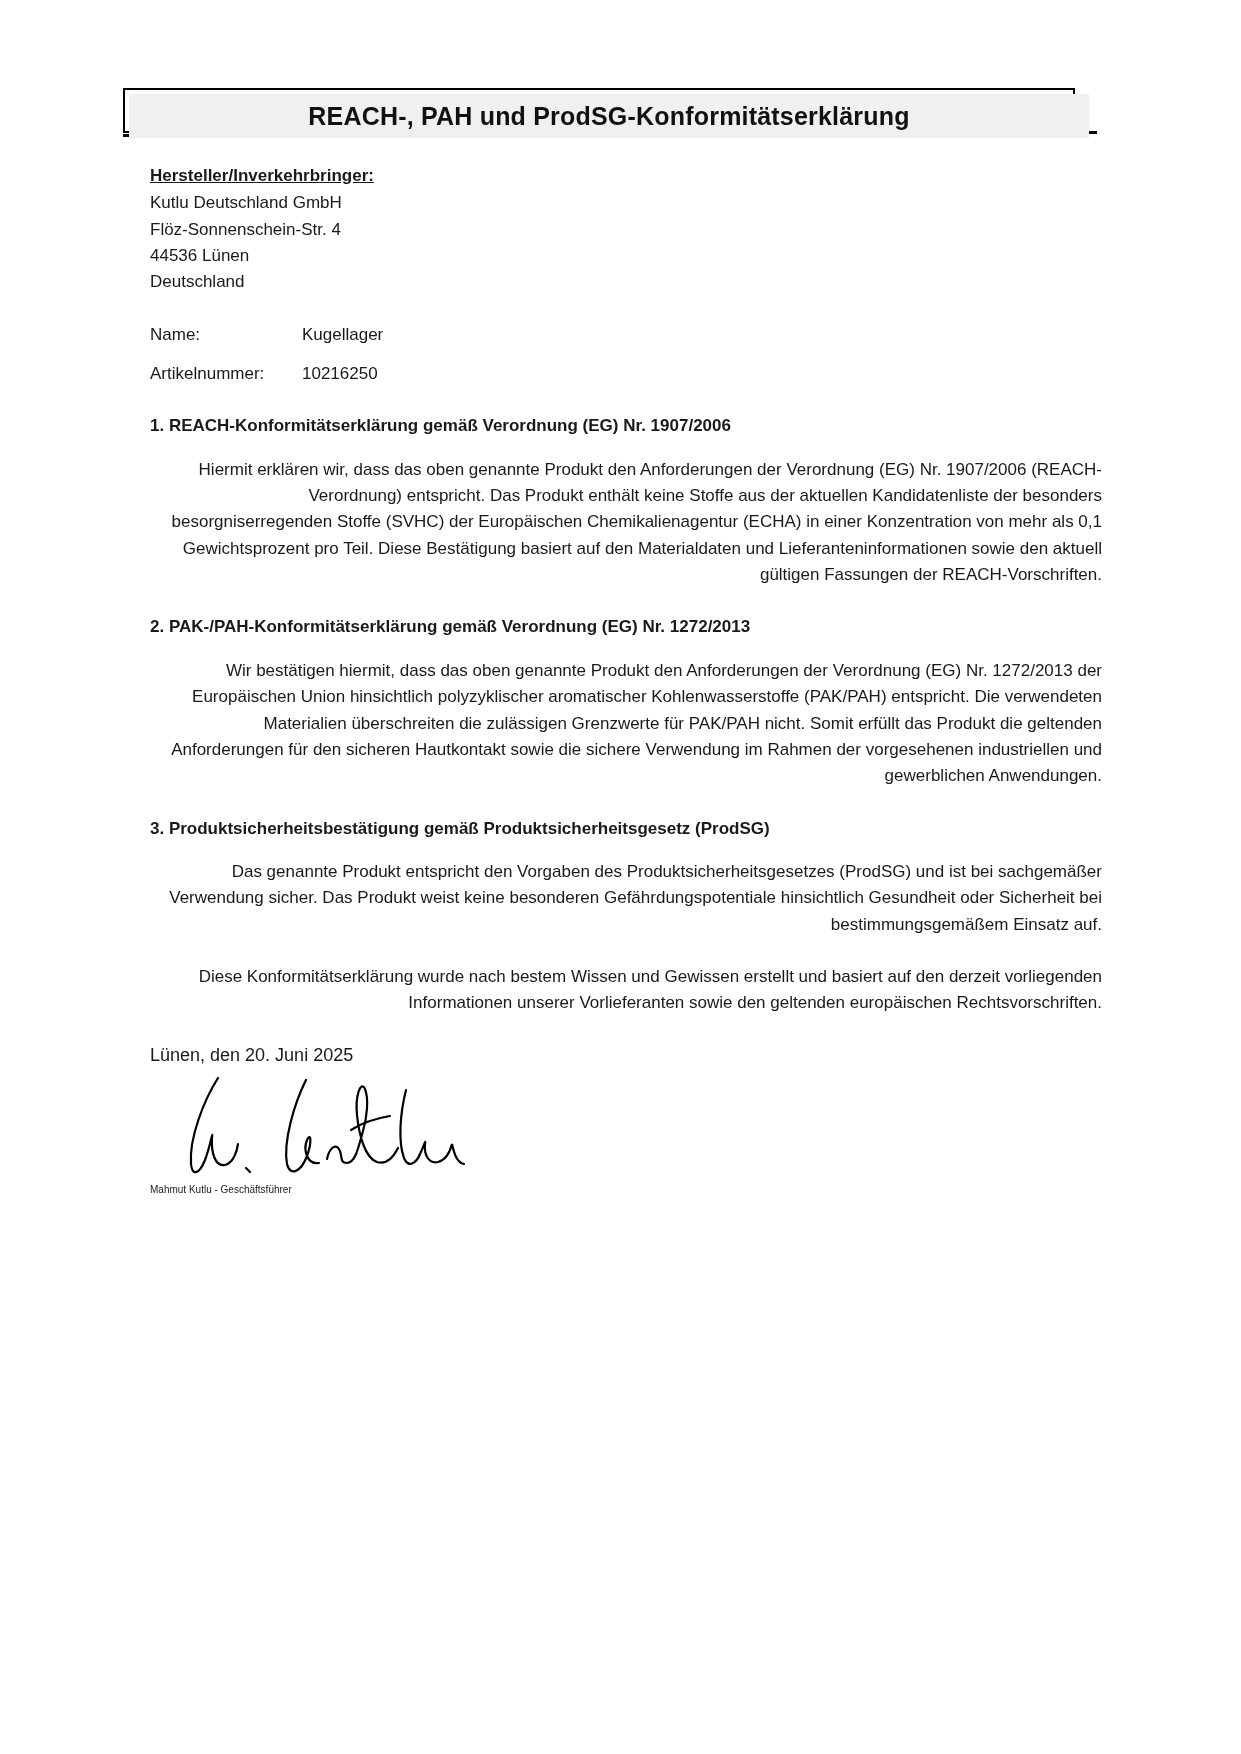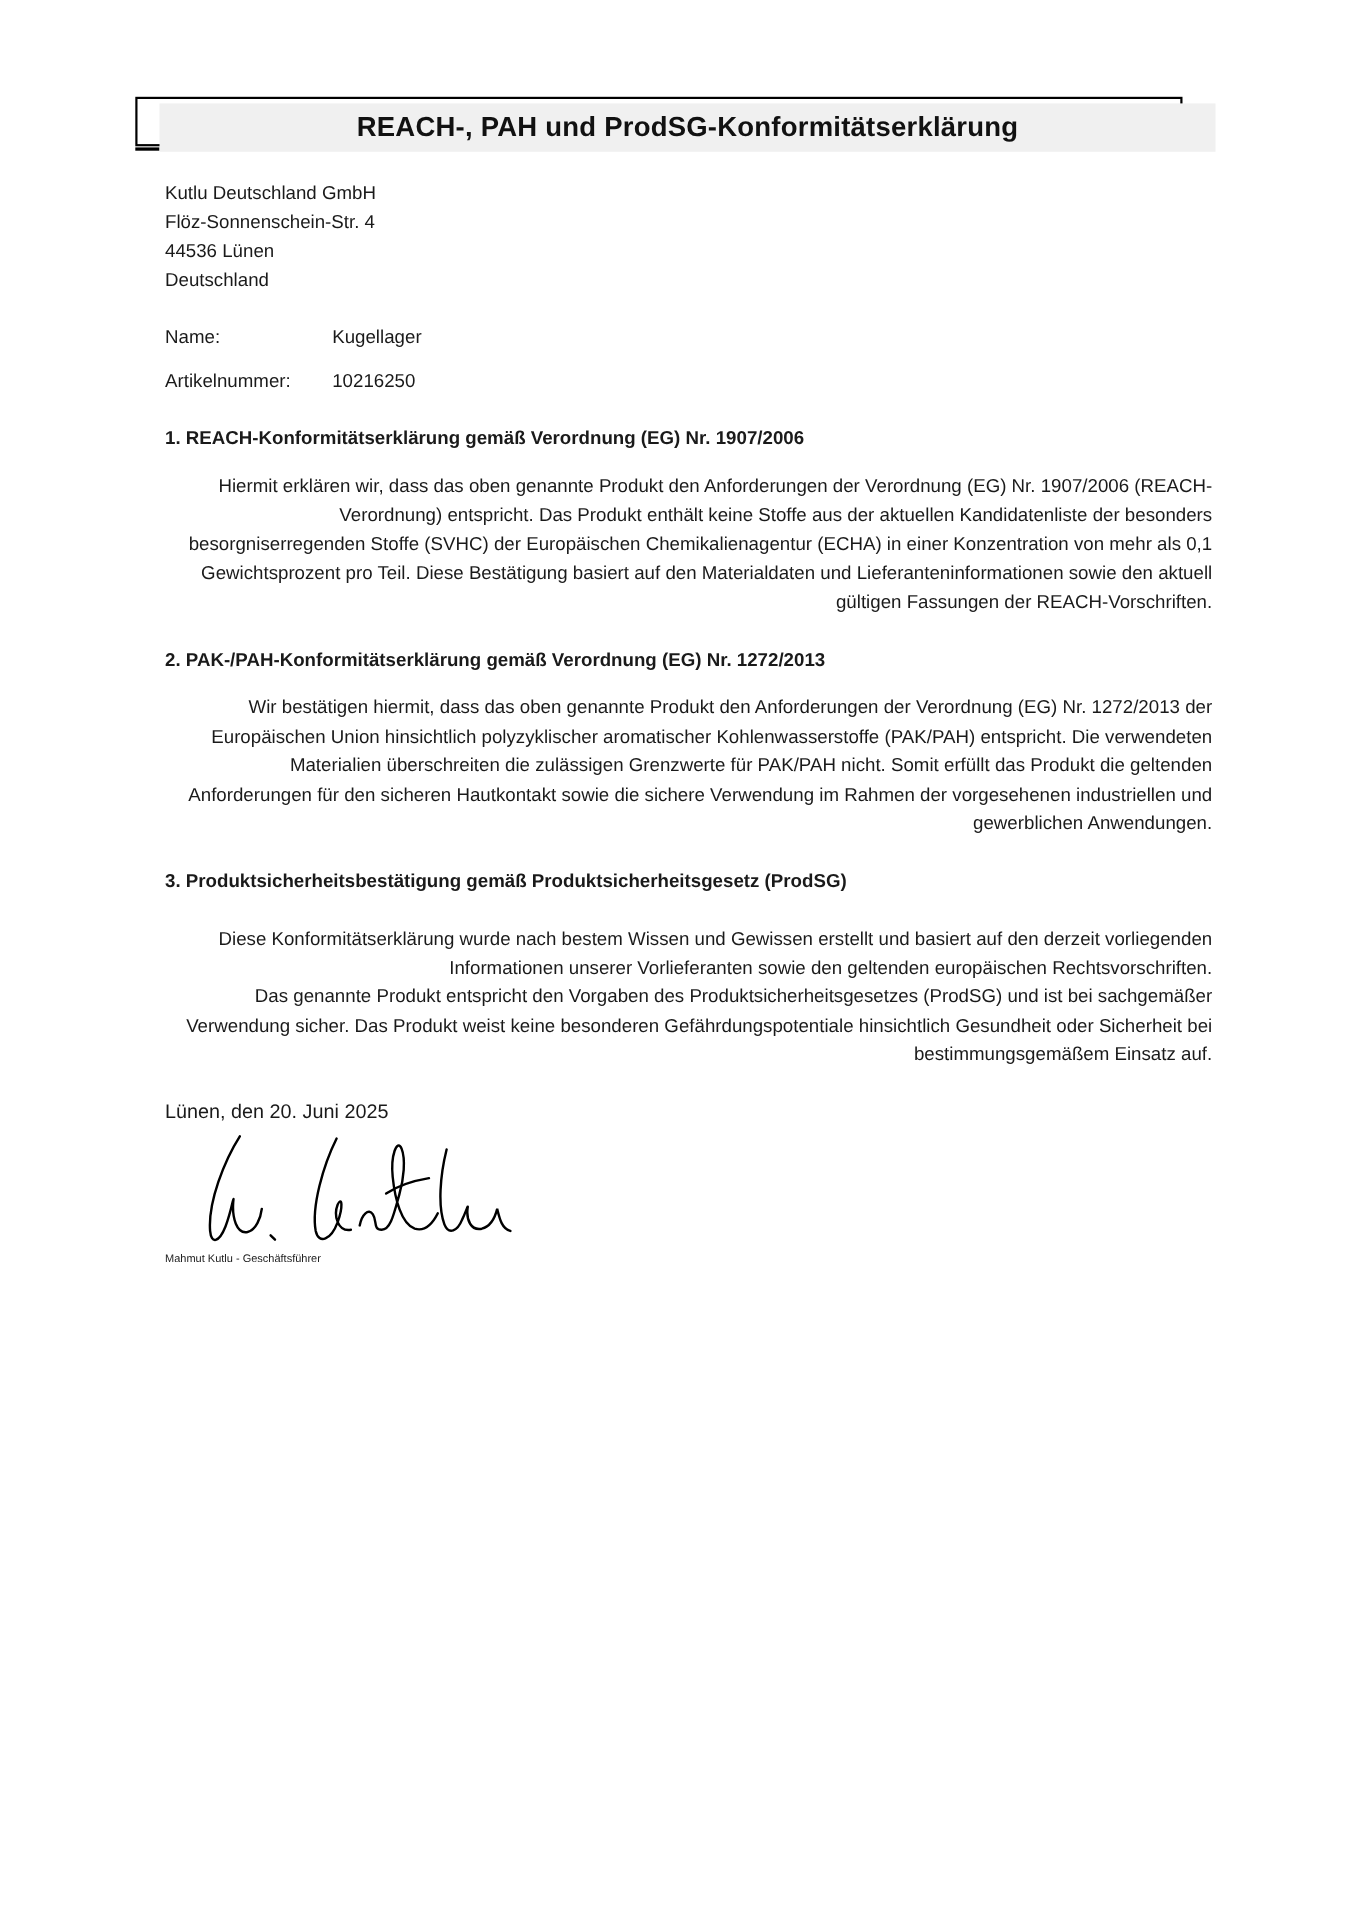--- a/index.html
+++ b/index.html
@@ -22,21 +22,21 @@
     position: absolute;
     left: 123px;
     top: 88px;
     width: 952px;
     height: 45px;
     border: 2px solid #000;
     box-sizing: border-box;
   }
   .title-inner {
     position: absolute;
-    left: 20px;
+    left: 4px;
     top: 4px;
     width: 960px;
     height: 44px;
     background: #f0f0f0;
     display: flex;
     align-items: center;
     justify-content: center;
   }
   .title-inner h1 {
     margin: 0;
@@ -120,42 +120,43 @@
   <div class="title-wrap">
     <div class="tick-bl"></div>
     <div class="tick-br"></div>
     <div class="title-inner">
       <h1>REACH-, PAH und ProdSG-Konformitätserklärung</h1>
     </div>
   </div>
 
   <div class="content">
 
+    <p class="mfr-heading">Hersteller/Inverkehrbringer:</p>
     <p class="addr-line">Kutlu Deutschland GmbH</p>
     <p class="addr-line">Flöz-Sonnenschein-Str. 4</p>
     <p class="addr-line">44536 Lünen</p>
     <p class="addr-line">Deutschland</p>
 
     <div class="product-block">
       <span>Name:</span>
       <span>Kugellager</span>
       <span>Artikelnummer:</span>
       <span>10216250</span>
     </div>
 
     <p class="section-heading">1. REACH-Konformitätserklärung gemäß Verordnung (EG) Nr. 1907/2006</p>
     <p class="para">Hiermit erklären wir, dass das oben genannte Produkt den Anforderungen der Verordnung (EG) Nr. 1907/2006 (REACH-Verordnung) entspricht. Das Produkt enthält keine Stoffe aus der aktuellen Kandidatenliste der besonders besorgniserregenden Stoffe (SVHC) der Europäischen Chemikalienagentur (ECHA) in einer Konzentration von mehr als 0,1 Gewichtsprozent pro Teil. Diese Bestätigung basiert auf den Materialdaten und Lieferanteninformationen sowie den aktuell gültigen Fassungen der REACH-Vorschriften.</p>
 
     <p class="section-heading">2. PAK-/PAH-Konformitätserklärung gemäß Verordnung (EG) Nr. 1272/2013</p>
     <p class="para">Wir bestätigen hiermit, dass das oben genannte Produkt den Anforderungen der Verordnung (EG) Nr. 1272/2013 der Europäischen Union hinsichtlich polyzyklischer aromatischer Kohlenwasserstoffe (PAK/PAH) entspricht. Die verwendeten Materialien überschreiten die zulässigen Grenzwerte für PAK/PAH nicht. Somit erfüllt das Produkt die geltenden Anforderungen für den sicheren Hautkontakt sowie die sichere Verwendung im Rahmen der vorgesehenen industriellen und gewerblichen Anwendungen.</p>
 
     <p class="section-heading">3. Produktsicherheitsbestätigung gemäß Produktsicherheitsgesetz (ProdSG)</p>
+    <p class="para">Das genannte Produkt entspricht den Vorgaben des Produktsicherheitsgesetzes (ProdSG) und ist bei sachgemäßer Verwendung sicher. Das Produkt weist keine besonderen Gefährdungspotentiale hinsichtlich Gesundheit oder Sicherheit bei bestimmungsgemäßem Einsatz auf.</p>
+
     <p class="para closing-para">Diese Konformitätserklärung wurde nach bestem Wissen und Gewissen erstellt und basiert auf den derzeit vorliegenden Informationen unserer Vorlieferanten sowie den geltenden europäischen Rechtsvorschriften.</p>
-
-    <p class="para">Das genannte Produkt entspricht den Vorgaben des Produktsicherheitsgesetzes (ProdSG) und ist bei sachgemäßer Verwendung sicher. Das Produkt weist keine besonderen Gefährdungspotentiale hinsichtlich Gesundheit oder Sicherheit bei bestimmungsgemäßem Einsatz auf.</p>
 
     <p class="place-date">Lünen, den 20. Juni 2025</p>
 
     <svg class="signature-svg" width="330" height="108" viewBox="0 0 330 108" fill="none" stroke="#000" stroke-width="2.2" stroke-linecap="round">
       <path d="M62,6 C48,28 33,66 35,92 C36,104 43,103 49,88 C55,72 57,56 56,66 C55,80 59,95 69,93 C77,91 81,80 82,72"></path>
       <path d="M90,96 l4,4"></path>
       <path d="M150,8 C138,32 127,70 131,92 C134,105 145,100 151,84 C156,70 155,60 151,68 C147,78 151,93 163,91"></path>
       <path d="M171,87 C173,77 179,71 183,77 C187,83 183,91 191,91 C199,91 202,77 207,59 C211,45 213,27 209,17 C205,8 199,23 201,43 C203,63 209,86 221,90 C231,93 238,84 242,76"></path>
       <path d="M195,58 C207,50 222,46 234,44"></path>
       <path d="M250,18 C244,42 242,70 248,86 C252,96 260,92 264,82 C268,74 270,66 269,72 C268,82 272,92 282,90 C290,88 294,80 296,72 C298,80 300,90 308,92"></path>

